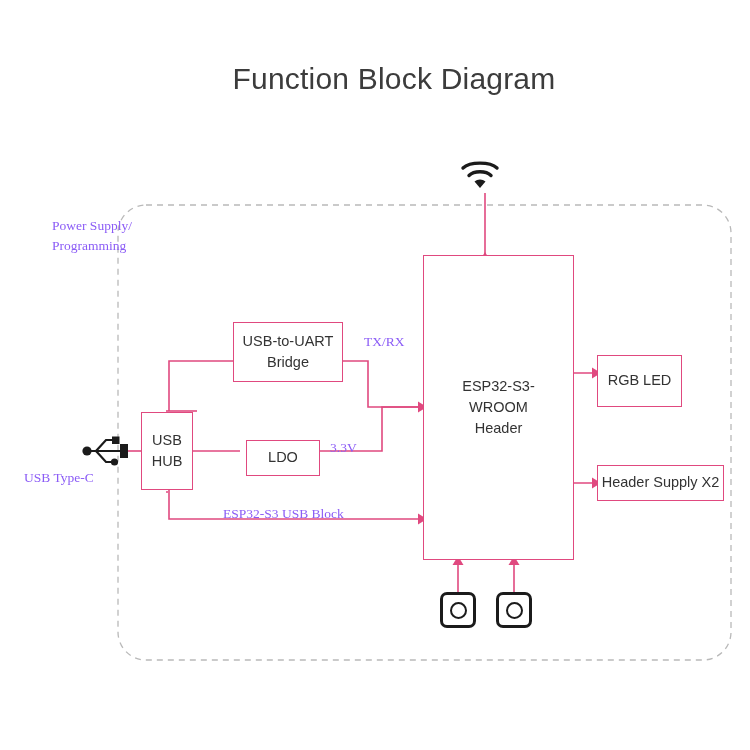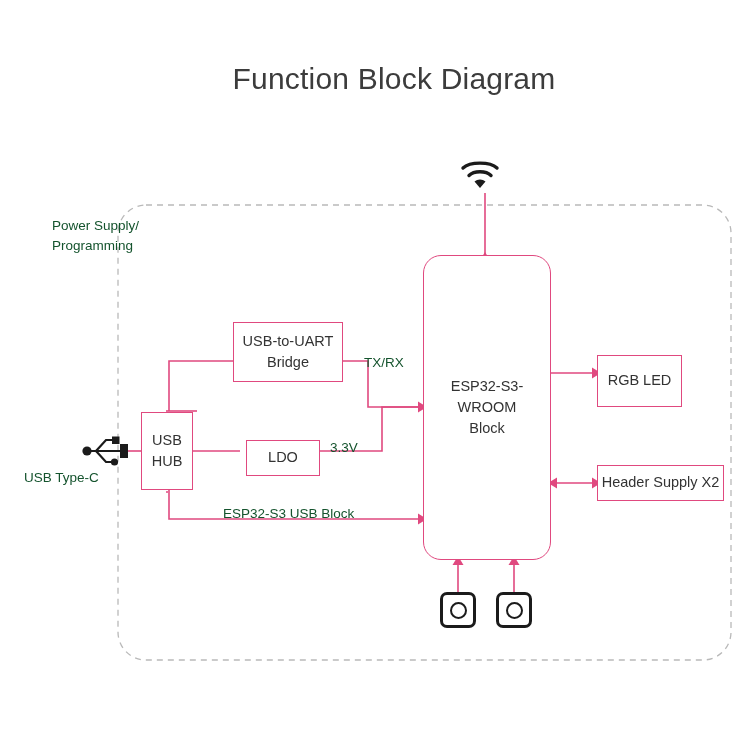--- a/index.html
+++ b/index.html
@@ -46,24 +46,25 @@
     align-items: center;
     justify-content: center;
     color: #333333;
     font-size: 14.5px;
     line-height: 1.45;
     text-align: center;
   }
   .box span { display: block; white-space: nowrap; }
   .lbl {
     position: absolute;
-    color: #14532d;
+    color: #8b5cf6;
     font-size: 13.5px;
     line-height: 1.5;
     white-space: nowrap;
+    font-family: Liberation Serif, serif;
   }
   .lbl.multi { white-space: normal; }
   .btn-outer {
     position: absolute;
     width: 36px;
     height: 36px;
     border: 3px solid #1b1b1b;
     border-radius: 7px;
     box-sizing: border-box;
     background: #ffffff;
@@ -169,44 +170,44 @@
   <div class="lbl multi" style="left:52px; top:216px; width:130px;">
     <span>Power Supply/</span>
     <span>Programming</span>
   </div>
 
   <div class="lbl" style="left:24px; top:432px; width:60px; text-align:center;margin-top:36px;">
     <span>USB</span>
     <span>Type-C</span>
   </div>
 
-  <div class="lbl" style="left:364px; top:353px;">TX/RX</div>
+  <div class="lbl" style="left:364px; top:332px;">TX/RX</div>
 
   <div class="lbl" style="left:330px; top:438px;">3.3V</div>
 
   <div class="lbl" style="left:223px; top:504px;">ESP32-S3 USB Block</div>
 
   <div class="box" style="left:141px; top:412px; width:52px; height:78px;">
     <span>USB</span>
     <span>HUB</span>
   </div>
 
   <div class="box" style="left:233px; top:322px; width:110px; height:60px;">
     <span>USB-to-UART</span>
     <span>Bridge</span>
   </div>
 
   <div class="box" style="left:246px; top:440px; width:74px; height:36px;">
     <span>LDO</span>
   </div>
 
-  <div class="box" style="left:423px; top:255px; width:128px; height:305px;border-radius:18px;">
+  <div class="box" style="left:423px; top:255px; width:151px; height:305px;">
     <span>ESP32-S3-</span>
     <span>WROOM</span>
-    <span>Block</span>
+    <span>Header</span>
   </div>
 
   <div class="box" style="left:597px; top:355px; width:85px; height:52px;">
     <span>RGB LED</span>
   </div>
 
   <div class="box" style="left:597px; top:465px; width:127px; height:36px;">
     <span>Header Supply X2</span>
   </div>
 

